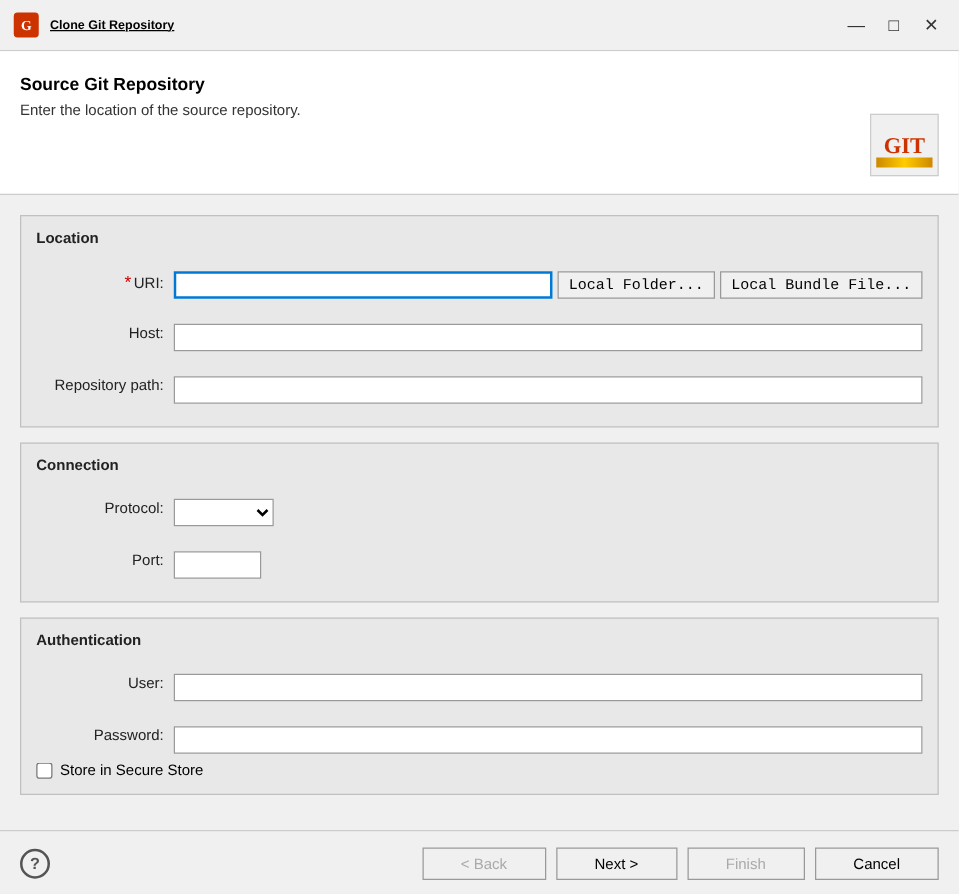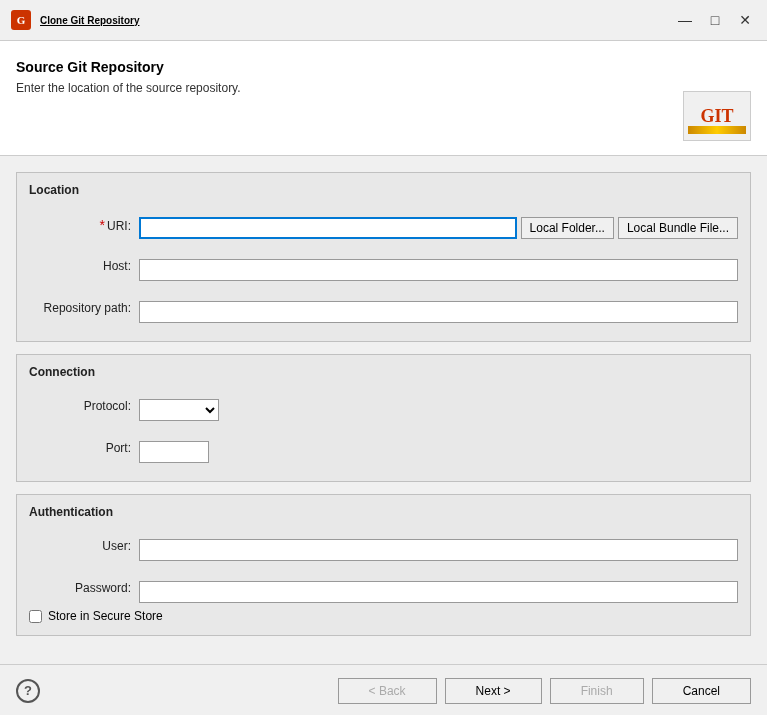--- a/index.html
+++ b/index.html
@@ -71,21 +71,21 @@
     .dialog-header-text h2 {
       font-size: 14px;
       font-weight: bold;
       margin-bottom: 6px;
     }
     .dialog-header-text p {
       font-size: 12px;
       color: #333;
     }
     .git-logo {
-      width: 68px;
+      width: 55px;
       height: 50px;
       background: #f0f0f0;
       border: 1px solid #ccc;
       display: flex;
       align-items: center;
       justify-content: center;
       position: relative;
       flex-shrink: 0;
       margin-top: 32px;
     }
@@ -161,20 +161,21 @@
       margin-left: 4px;
     }
     .dialog-btn {
       height: 22px;
       padding: 0 8px;
       font-size: 12px;
       background: #f0f0f0;
       border: 1px solid #999;
       cursor: pointer;
       white-space: nowrap;
+      font-family: Liberation Mono, monospace;
     }
 
     .protocol-select {
       height: 22px;
       border: 1px solid #999;
       font-size: 12px;
       background: white;
       padding: 0 4px;
       min-width: 80px;
       cursor: pointer;

